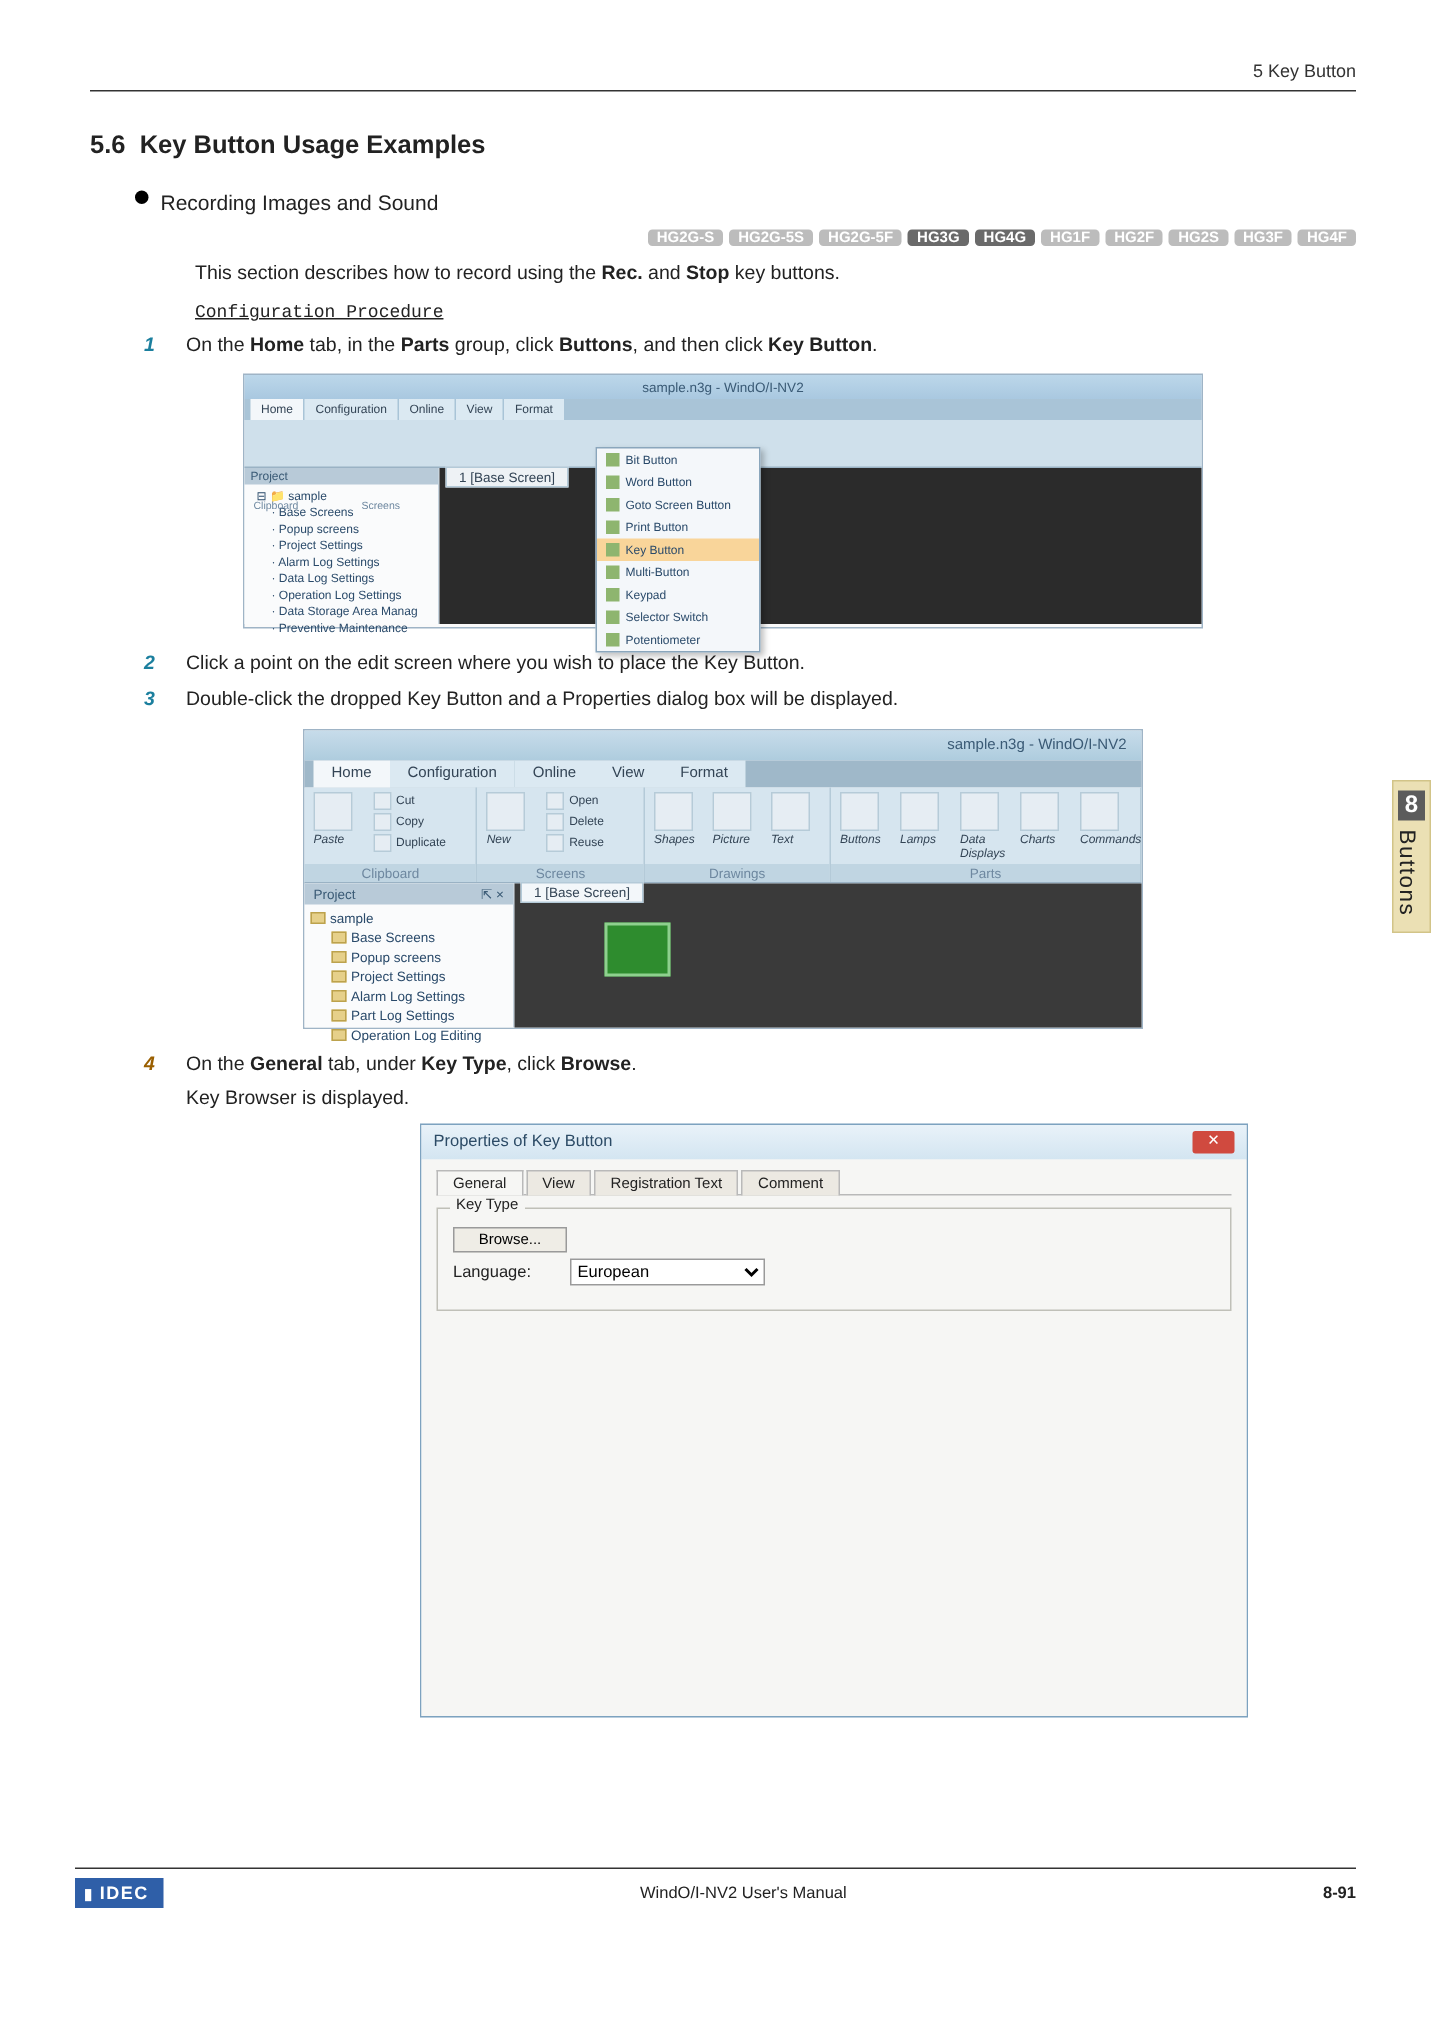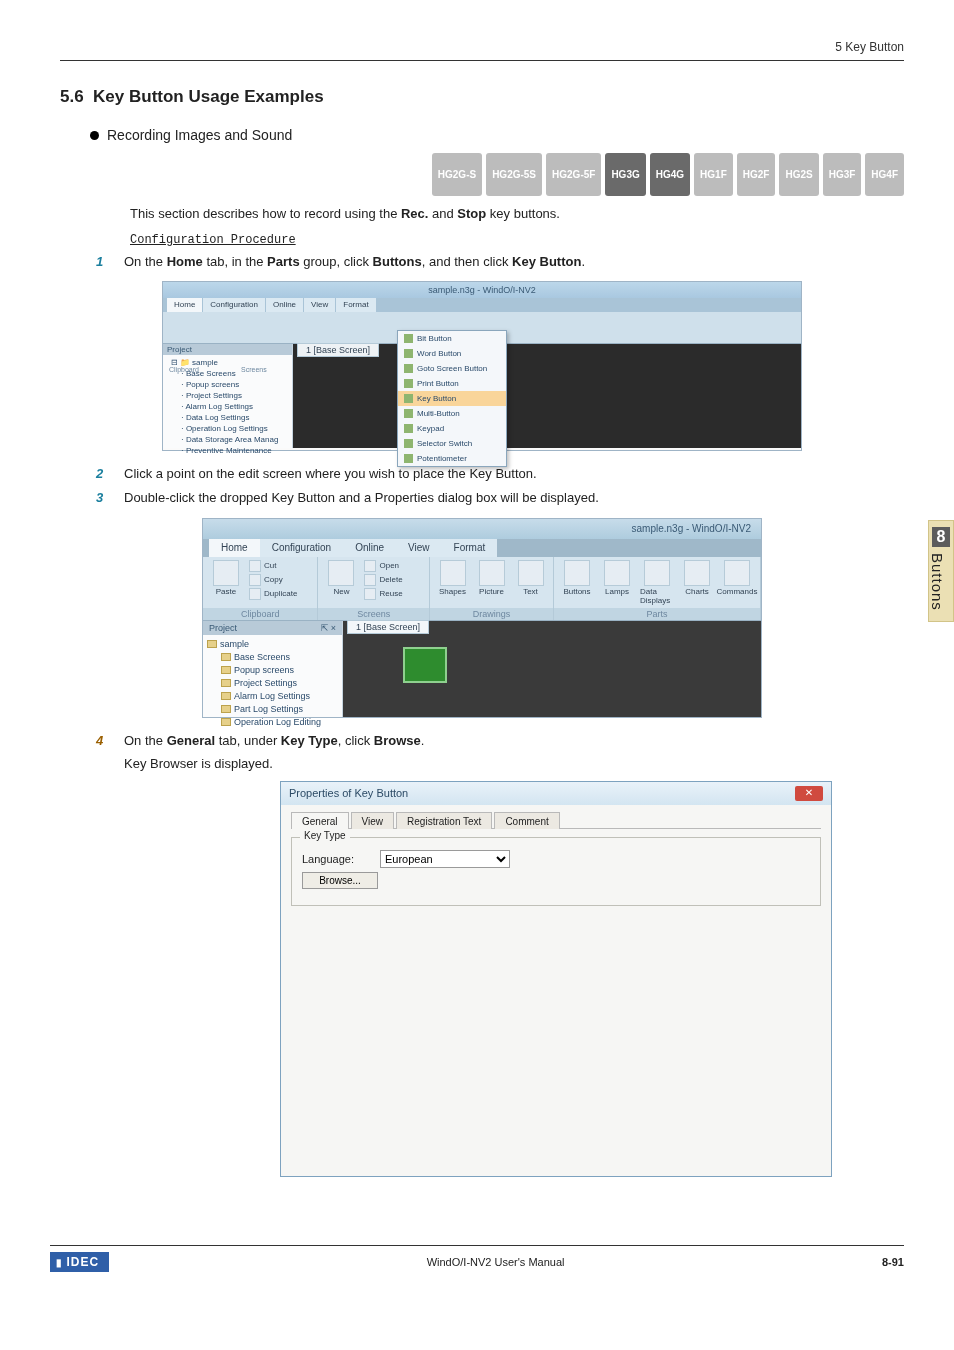--- a/index.html
+++ b/index.html
@@ -1,24 +1,24 @@
 <!DOCTYPE html>
 <html><head>
 <meta charset="utf-8">
 <style>
   * { box-sizing: border-box; margin: 0; padding: 0; }
   body { font-family: Arial, Helvetica, sans-serif; font-size: 13px; color: #222; background: #fff; width: 954px; margin: 0 auto; position: relative; }
   .page { padding: 40px 50px 30px 60px; min-height: 1290px; position: relative; }
   .hdr-right { text-align: right; font-size: 12px; color: #333; margin-bottom: 6px; }
   .hdr-rule { border-top: 1px solid #333; margin-bottom: 26px; }
   h1.sec { font-size: 17px; font-weight: bold; margin-bottom: 20px; }
-  .bullet-line { display: flex; align-items: center; gap: 8px; margin: 0 0 10px 30px; font-size: 14px; }
+  .bullet-line { display: flex; gap: 8px; margin: 0 0 10px 30px; font-size: 14px; }
   .bullet-dot { display:inline-block; width:9px; height:9px; background:#000; border-radius:50%; }
   .pill-row { display:flex; justify-content:flex-end; gap:4px; margin: 6px 0 10px 0; flex-wrap: wrap; }
-  .pill { font-size:10px; padding:16px 6px; border-radius:3px; font-weight:bold; }
+  .pill { font-size:10px; padding:0 6px; border-radius:3px; font-weight:bold; }
   .pill-grey { background:#bcbcbc; color:#fff; }
   .pill-dark { background:#6a6a6a; color:#fff; }
   .desc { margin: 0 0 12px 70px; font-size: 13px; }
   .subproc { margin: 0 0 0 70px; font-size: 12px; text-decoration: underline; font-family: Liberation Mono, monospace; }
   .step { display:flex; gap:14px; margin: 6px 0 6px 36px; font-size: 13px; line-height:1.4; }
   .step-num { color:#1b7f9e; font-weight:bold; font-style:italic; width:14px; }
   .step-num.orange { color:#9a5f00; }
   .fig { margin: 10px auto 14px auto; display:block; }
   .fig1 { width: 640px; }
   .fig2 { width: 560px; }
@@ -50,21 +50,21 @@
   
   .fig2 .shot { height:200px; }
   .titlebar2 { height:20px; background:linear-gradient(#c7dcea,#aeccde); color:#3a5a75; text-align:right; padding-right:10px; font-size:10px; line-height:20px; }
   .tabs2 { height:18px; display:flex; background:#9fb8c9; padding-left:6px; }
   .tab2 { background:#dbe9f2; padding:0 12px; font-size:10px; line-height:18px; color:#345; }
   .tab2.act { background:#f3f7fa; }
   .ribbon2 { height:64px; background:#d6e5ef; display:flex; border-bottom:1px solid #9ab2c4; }
   .grp2 { border-right:1px solid #b4cad8; padding:3px 6px 1px 6px; position:relative; display:flex; flex-direction:column; }
   .grp2 .gbody { flex:1; display:flex; gap:6px; align-items:flex-start; }
   .grp2 .gcap { text-align:center; font-size:9px; color:#6e88a0; background:#c0d5e2; margin:2px -6px -1px -6px; padding:1px 0; }
-  .bigbtn { width:34px; display:flex; flex-direction:column; align-items:center; gap:1px; font-size:8px; color:#345; }
+  .bigbtn { width:34px; display:flex; flex-direction:column; gap:1px; font-size:8px; color:#345;font-style:italic; }
   .bigicon { width:26px; height:26px; background:#e6edf3; border:1px solid #b6cbd8; }
   .smallcol { display:flex; flex-direction:column; gap:2px; }
   .smallbtn { display:flex; gap:3px; align-items:center; font-size:8px; color:#345; }
   .sicon { width:12px; height:12px; background:#e6edf3; border:1px solid #b6cbd8; }
   .body2 { display:flex; height:96px; }
   .projpane2 { width:140px; background:#fafbfc; border-right:1px solid #c6d4df; font-size:9px; color:#2a4a6a; }
   .projpane2 .hdr { background:#b8cad8; padding:2px 6px; font-size:9px; color:#3a5a75; display:flex; justify-content:space-between;}
   .projpane2 ul { list-style:none; padding:3px 4px; }
   .projpane2 li { line-height:13px; display:flex; gap:3px; align-items:center; }
   .projpane2 li.l2 { padding-left:14px; }
@@ -404,28 +404,28 @@
       <div class="dlg-body">
         <div class="dtabs">
             <div class="dtab act">General</div>
             <div class="dtab">View</div>
             <div class="dtab">Registration Text</div>
             <div class="dtab">Comment</div>
           </div>
         <div class="fieldset">
           <span class="legend">Key Type</span>
           <div class="formrow">
+            <button class="pillbtn" style="width:76px;">Browse...</button>
+          </div>
+          <div class="formrow">
             <label>Language:</label>
             <select class="sel" style="width:130px;">
               <option>European</option>
             </select>
           </div>
-          <div class="formrow">
-            <button class="pillbtn" style="width:76px;">Browse...</button>
-          </div>
         </div>
         <div class="dlg-blank"></div>
       </div>
     </div>
   </div>
 
   <div class="side-tab">
     <div class="num">8</div>
     <div class="lab">Buttons</div>
   </div>

